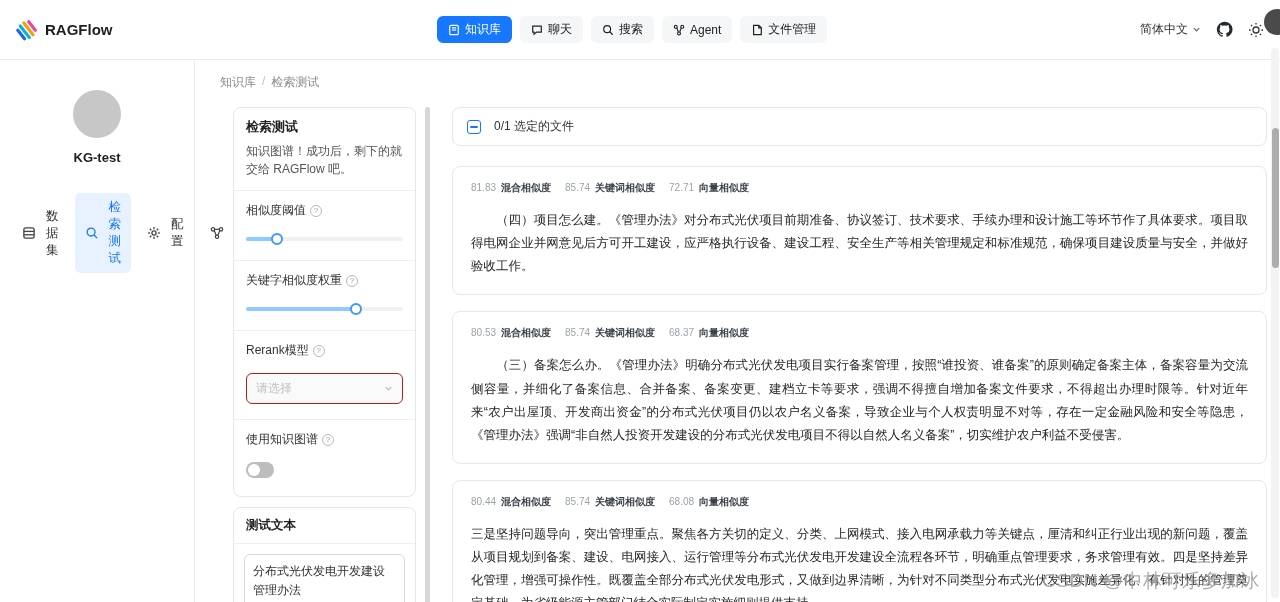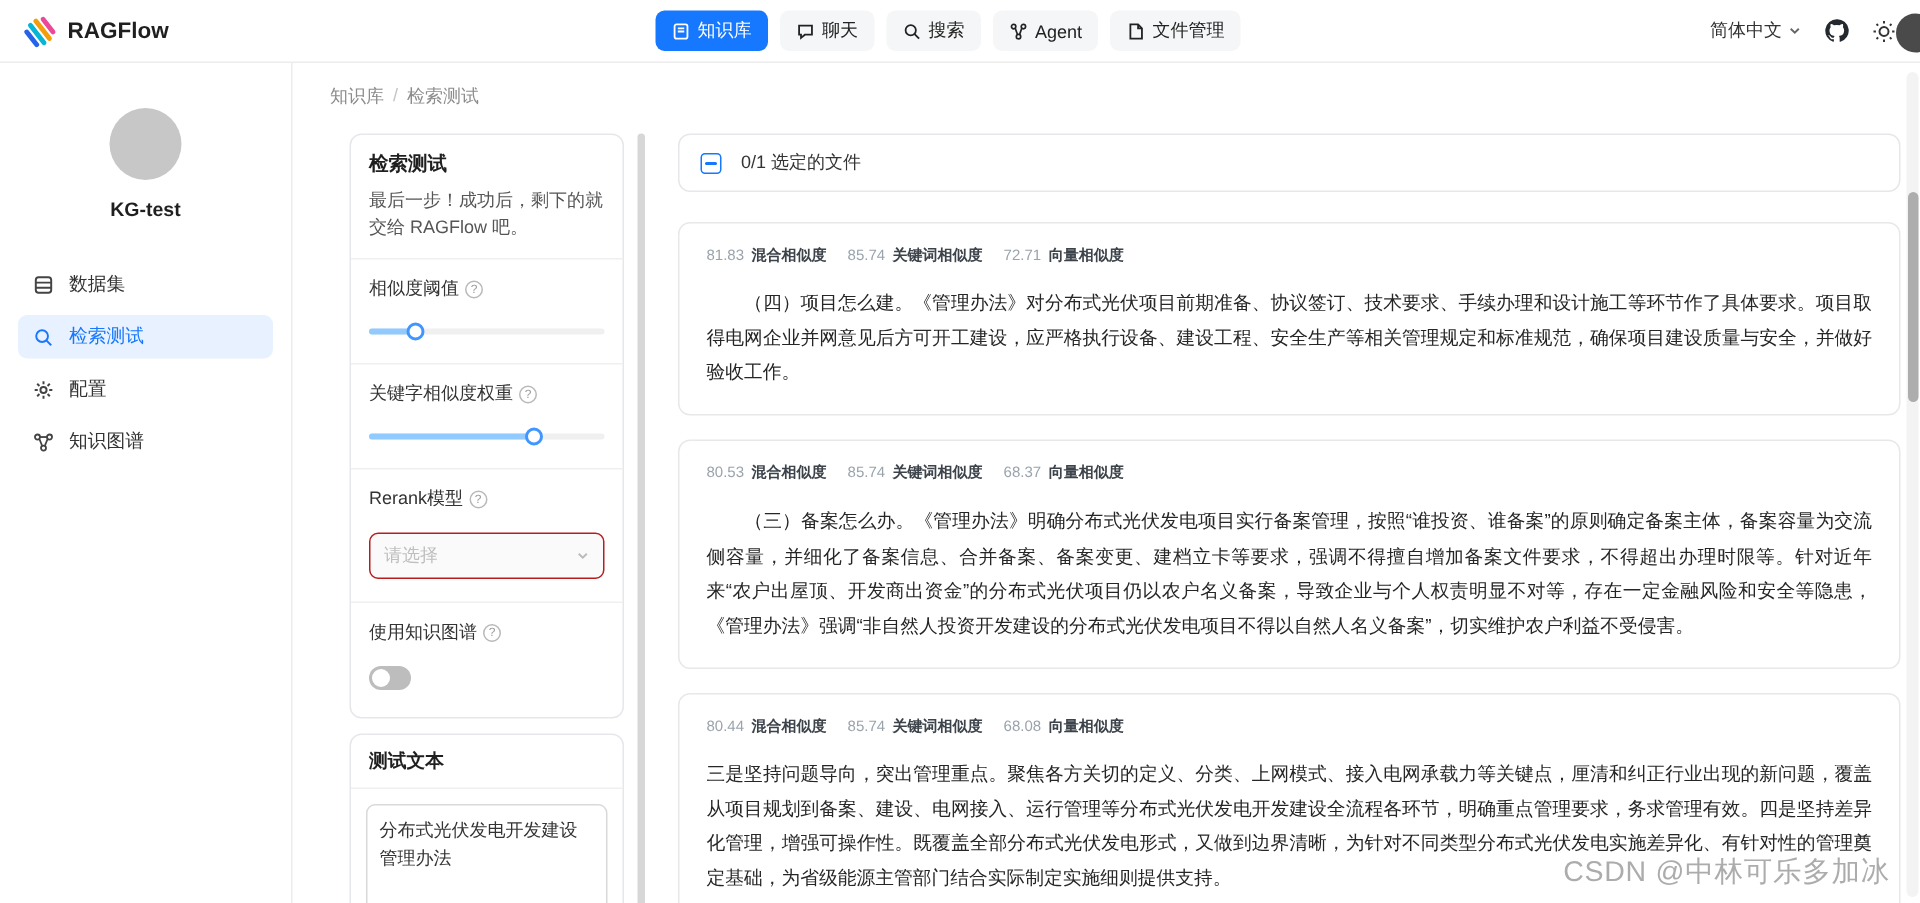--- a/index.html
+++ b/index.html
@@ -4,38 +4,38 @@
 <style>
   * { margin:0; padding:0; box-sizing:border-box; }
   html,body { width:1280px; height:602px; overflow:hidden; }
   body {
     font-family:"Liberation Sans","DejaVu Sans",sans-serif;
     background:#fff; color:#1f1f1f; position:relative; font-size:12px;
   }
   svg { display:block; }
 
   
-  .navbar { height:42px; display:flex; align-items:center; padding:0 16px;
+  .navbar { height:60px; display:flex; align-items:center; padding:0 16px;
             border-bottom:1px solid #ececec; background:#fff; position:relative; }
   .brand { display:flex; align-items:center; gap:7px; font-weight:bold; font-size:15px; }
   .nav-center { position:absolute; left:50%; transform:translateX(-52%); display:flex; gap:8px; }
   .nav-item { display:flex; align-items:center; gap:5px; padding:5px 11px; border-radius:6px;
               font-size:12px; color:#222; background:#f5f6f7; cursor:pointer; white-space:nowrap; }
   .nav-item.active { background:#1677ff; color:#fff; }
   .nav-right { margin-left:auto; display:flex; align-items:center; gap:15px; font-size:12px; color:#333; }
   .lang { display:flex; align-items:center; gap:4px; cursor:pointer; }
   .nav-avatar { position:absolute; right:-10px; top:9px; width:26px; height:26px;
                 border-radius:50%; background:#4a4a4a; }
 
   
   .page { display:flex; height:560px; }
   .sidebar { width:195px; border-right:1px solid #ececec; padding-top:14px; flex-shrink:0; }
   .side-avatar { width:48px; height:48px; border-radius:50%; background:#c7c7c7; margin:16px auto 12px; }
   .kb-name { text-align:center; font-weight:bold; font-size:13px; margin-bottom:28px; }
-  .menu { padding:0 12px; display:flex; flex-direction:column; gap:6px; }
+  .menu { padding:0 12px; display:flex; flex-direction:row; gap:6px; }
   .menu-item { display:flex; align-items:center; gap:10px; padding:6px 10px; border-radius:6px;
                font-size:12.5px; color:#333; cursor:pointer; }
   .menu-item .mi-icon { color:#444; }
   .menu-item.active { background:#e8f1ff; color:#1677ff; }
   .menu-item.active .mi-icon { color:#1677ff; }
 
   .main { flex:1; padding:14px 0 0 25px; position:relative; overflow:hidden; }
   .breadcrumb { font-size:12px; color:#8c8c8c; margin-bottom:16px; display:flex; gap:6px; }
   .breadcrumb .sep { color:#c4c4c4; }
   .content-row { display:flex; align-items:flex-start; }
@@ -266,21 +266,21 @@
       <span class="sep">/</span>
       <span>检索测试</span>
     </div>
 
     <div class="content-row">
 
       <div class="config-col">
         <div class="card">
           <div class="cfg-head">
             <div class="cfg-title">检索测试</div>
-            <div class="cfg-sub">最后一步！成功后，剩下的就交给 RAGFlow 吧。</div>
+            <div class="cfg-sub">知识图谱！成功后，剩下的就交给 RAGFlow 吧。</div>
           </div>
 
           <div class="cfg-section">
             <div class="cfg-label">
               <span>相似度阈值</span>
               <span class="info-icon"></span>
             </div>
             <div class="slider">
               <div class="slider-rail"></div>
               <div class="slider-fill" style="width: 20%;">

